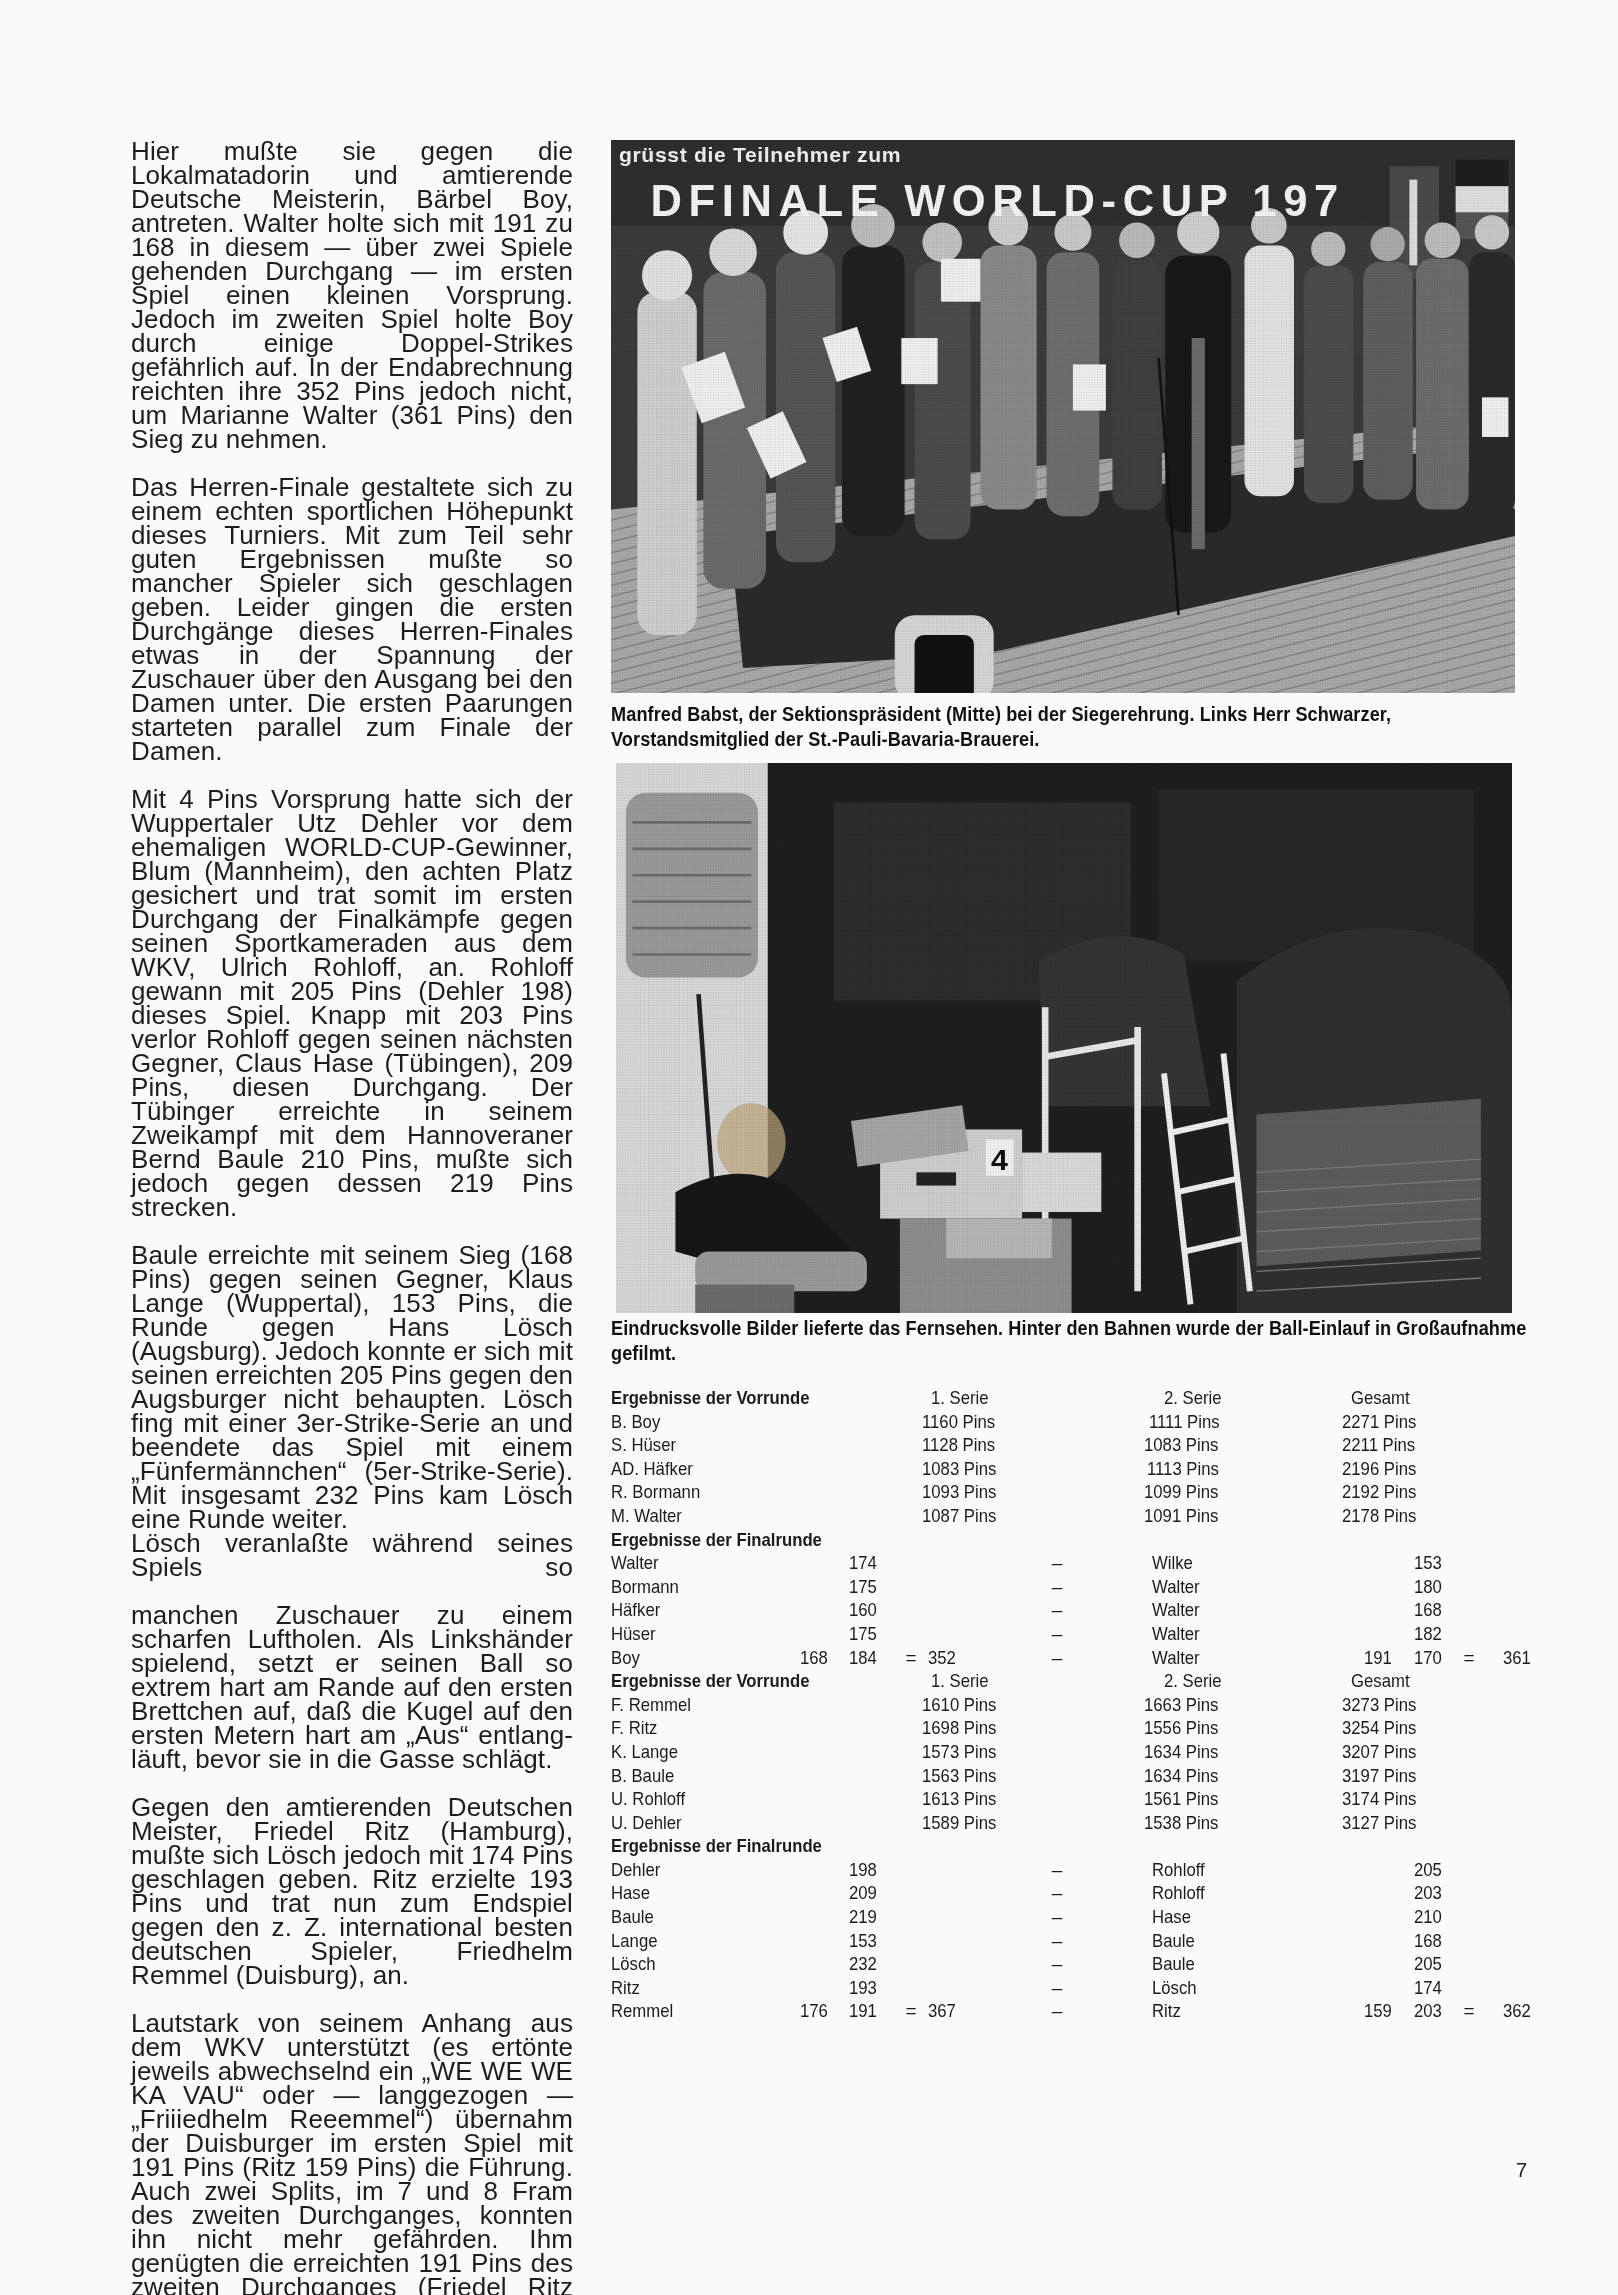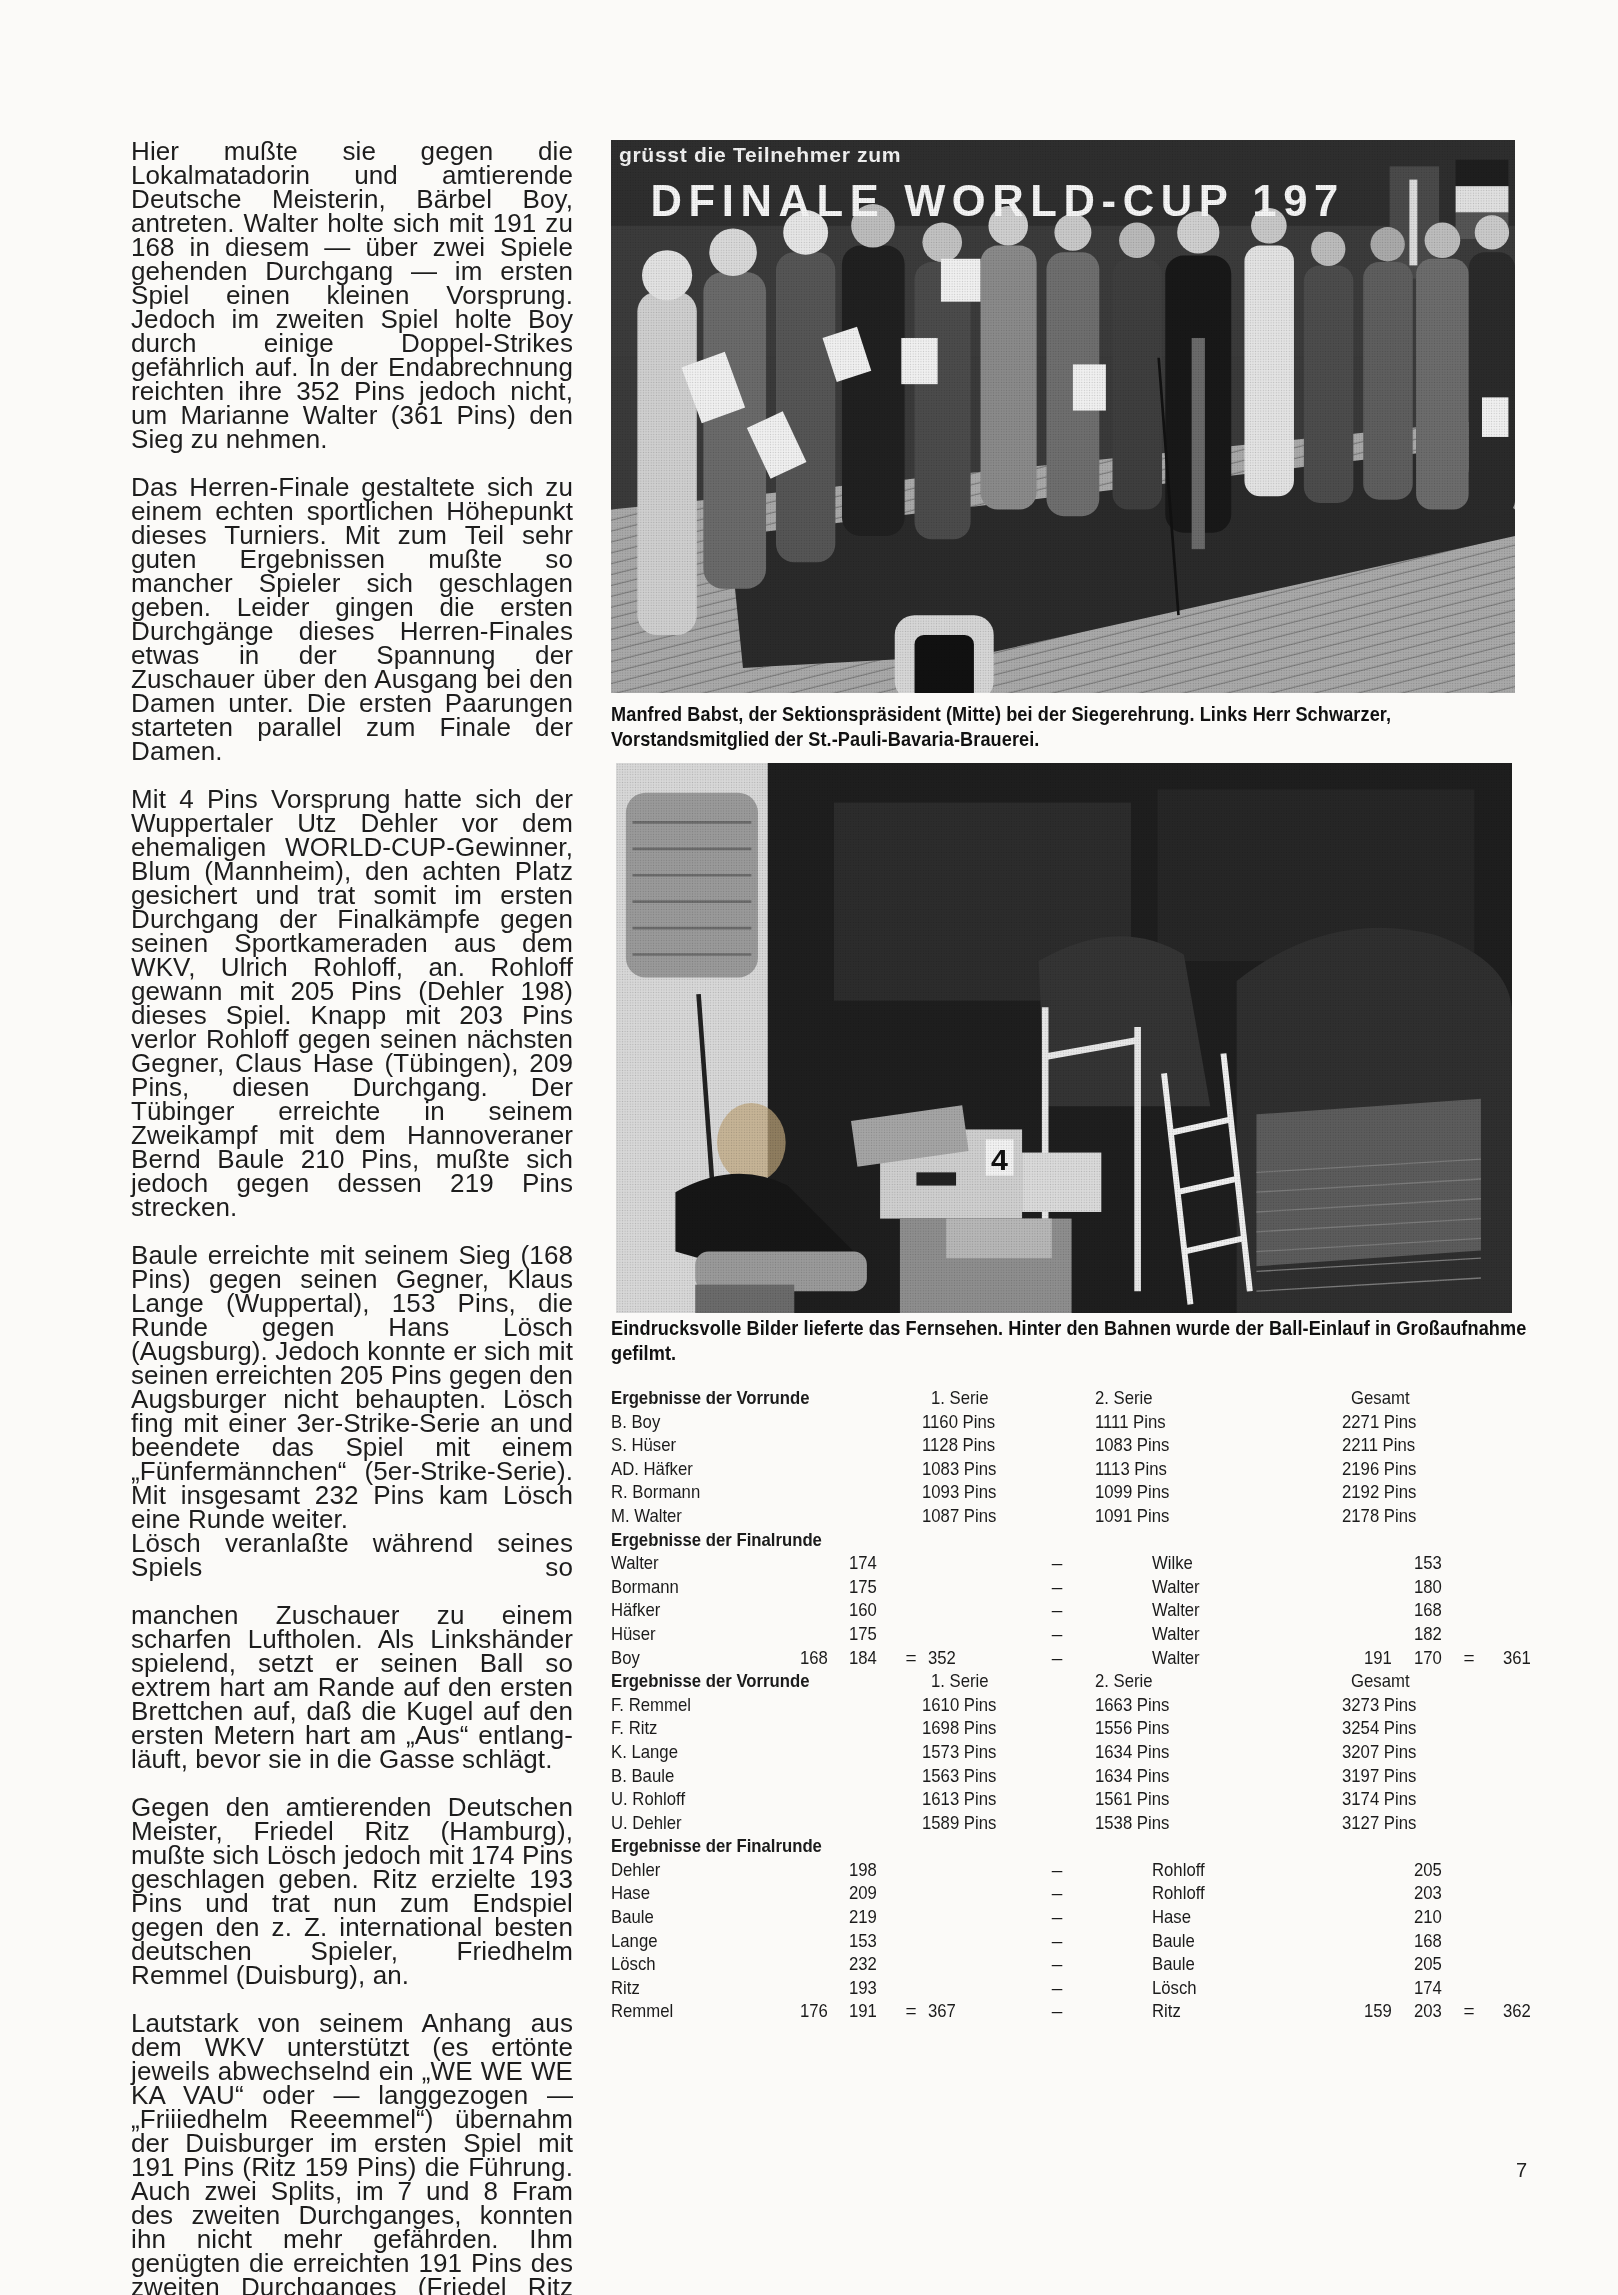--- a/index.html
+++ b/index.html
@@ -52,21 +52,21 @@
   .results {
     position: absolute; left: 611px; top: 1386px; width: 924px;
     font-size: 19px; line-height: 23.6px; color: #1b1b1b;
   }
   .results .cond { transform: scaleX(0.88); transform-origin: left center; display: inline-block; white-space: nowrap; }
   .row { position: relative; height: 23.6px; white-space: nowrap; }
   .row > span { position: absolute; top: 0; }
   .hdr-title { font-weight: bold; }
   .c-name { left: 0; text-decoration: underline; }
   .c-s1 { left: 300px; width: 106px; text-align: center; }
-  .c-s2 { left: 484px; width: 106px; text-align: left; }
+  .c-s2 { left: 512px; width: 106px; text-align: right; }
   .c-tot { left: 720px; width: 106px; text-align: center; }
 
   .f-name { left: 0; }
   .f-a1 { left: 175px; width: 46px; text-align: right; }
   .f-a2 { left: 224px; width: 46px; text-align: right; }
   .f-eq1 { left: 290px; width: 20px; text-align: center; }
   .f-at { left: 317px; width: 46px; text-align: left; }
   .f-dash { left: 436px; width: 20px; text-align: center; }
   .f-opp { left: 541px; }
   .f-b1 { left: 739px; width: 46px; text-align: right; }

